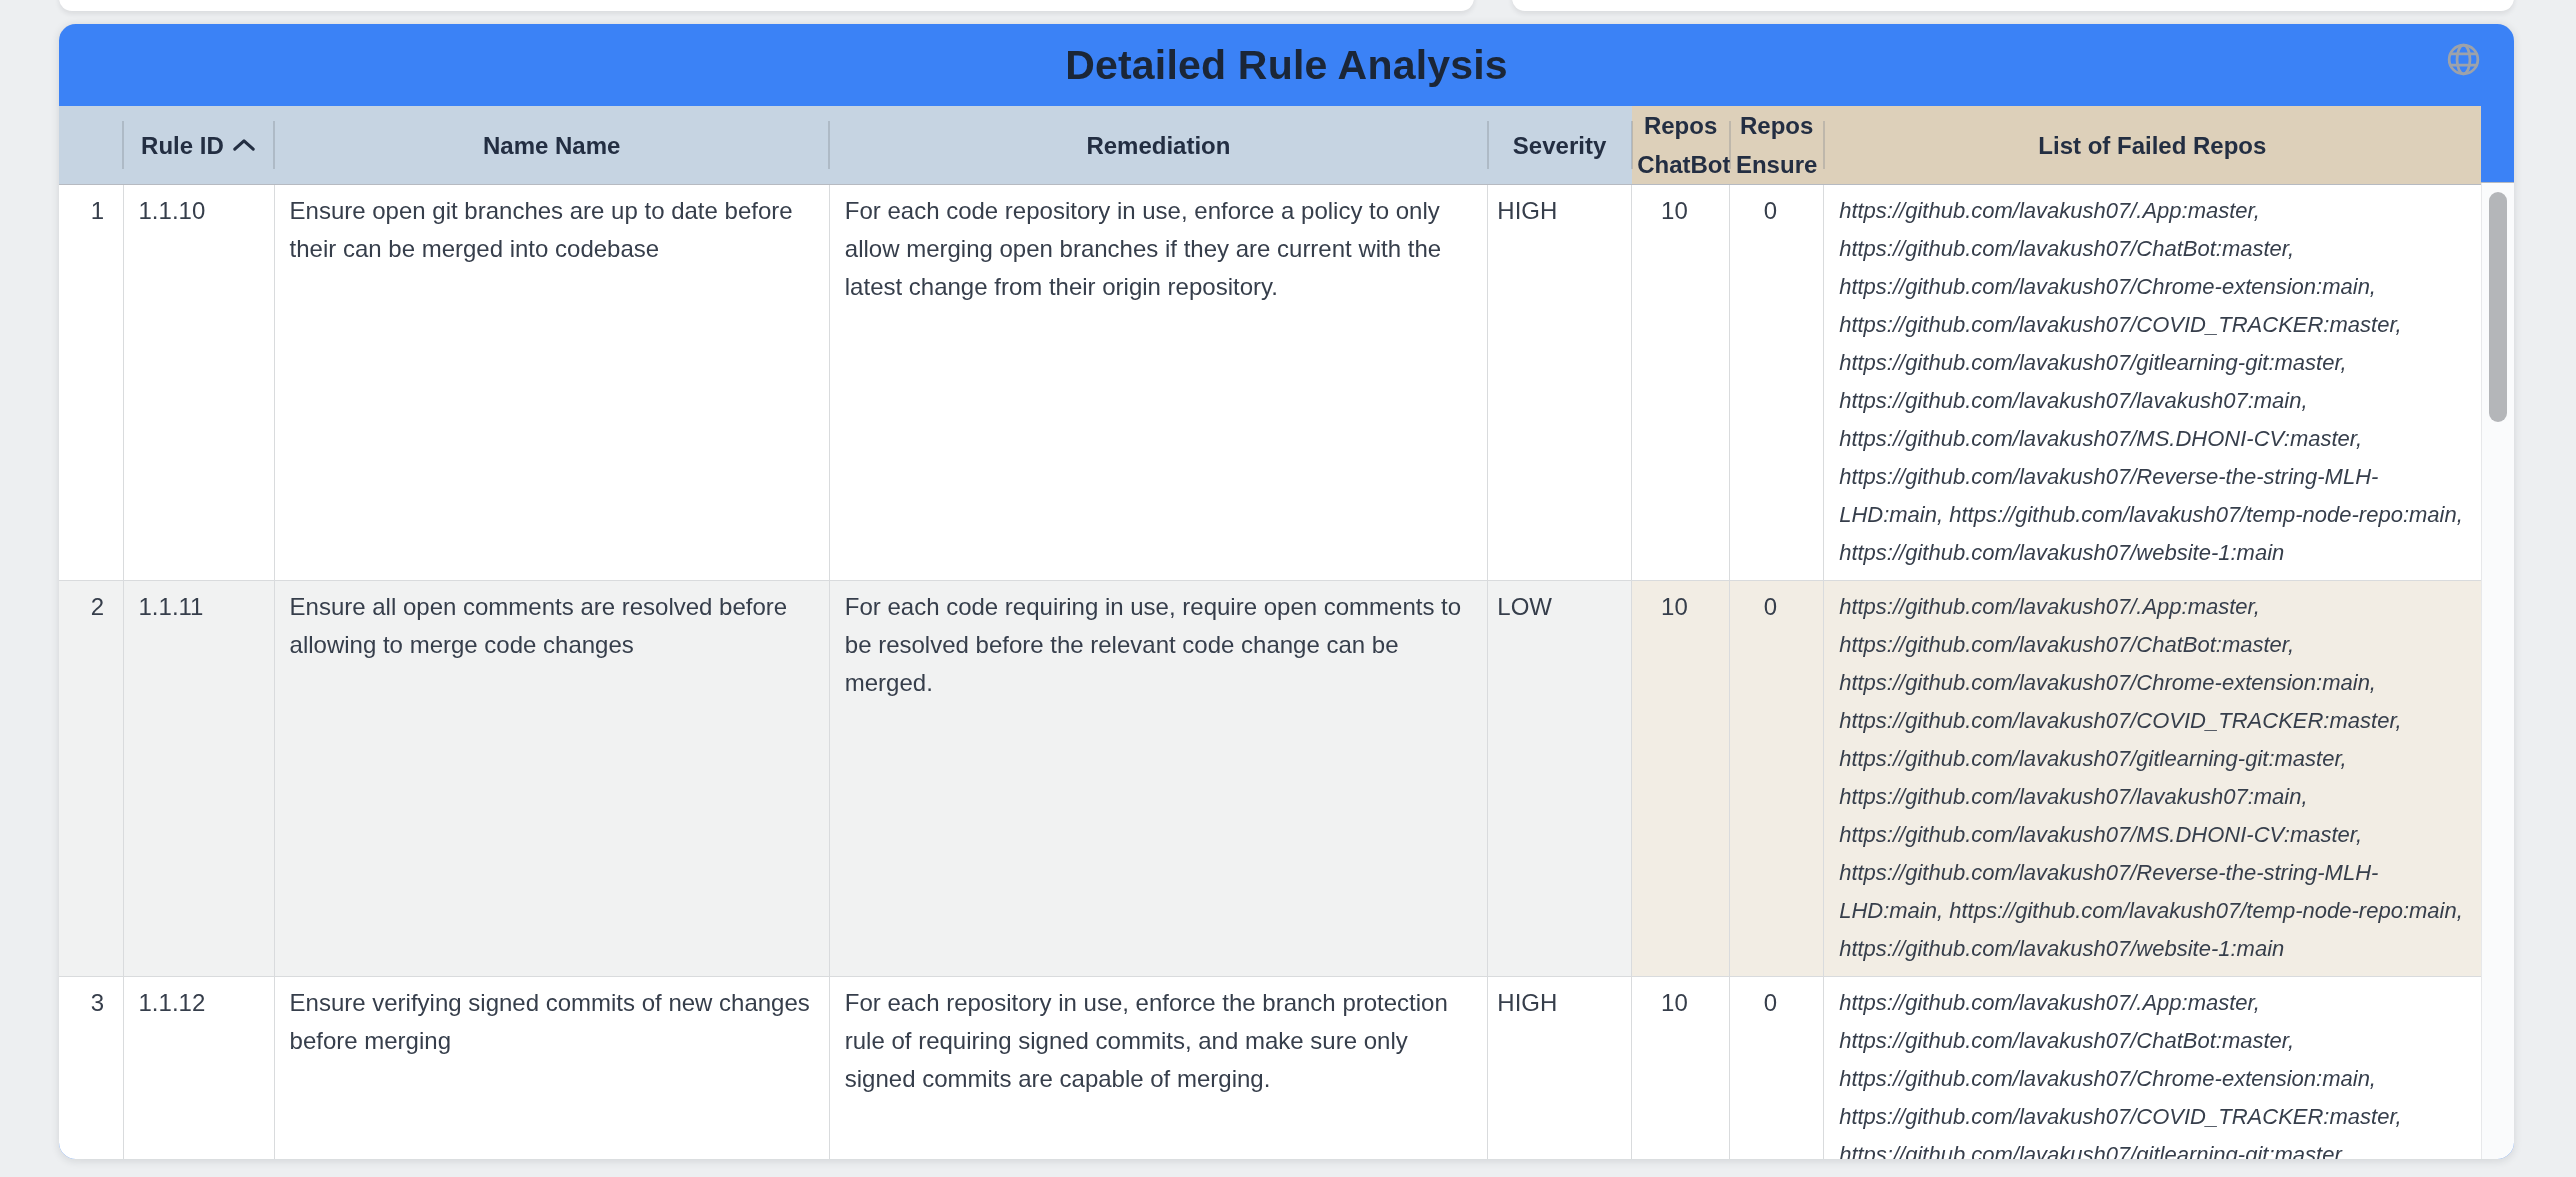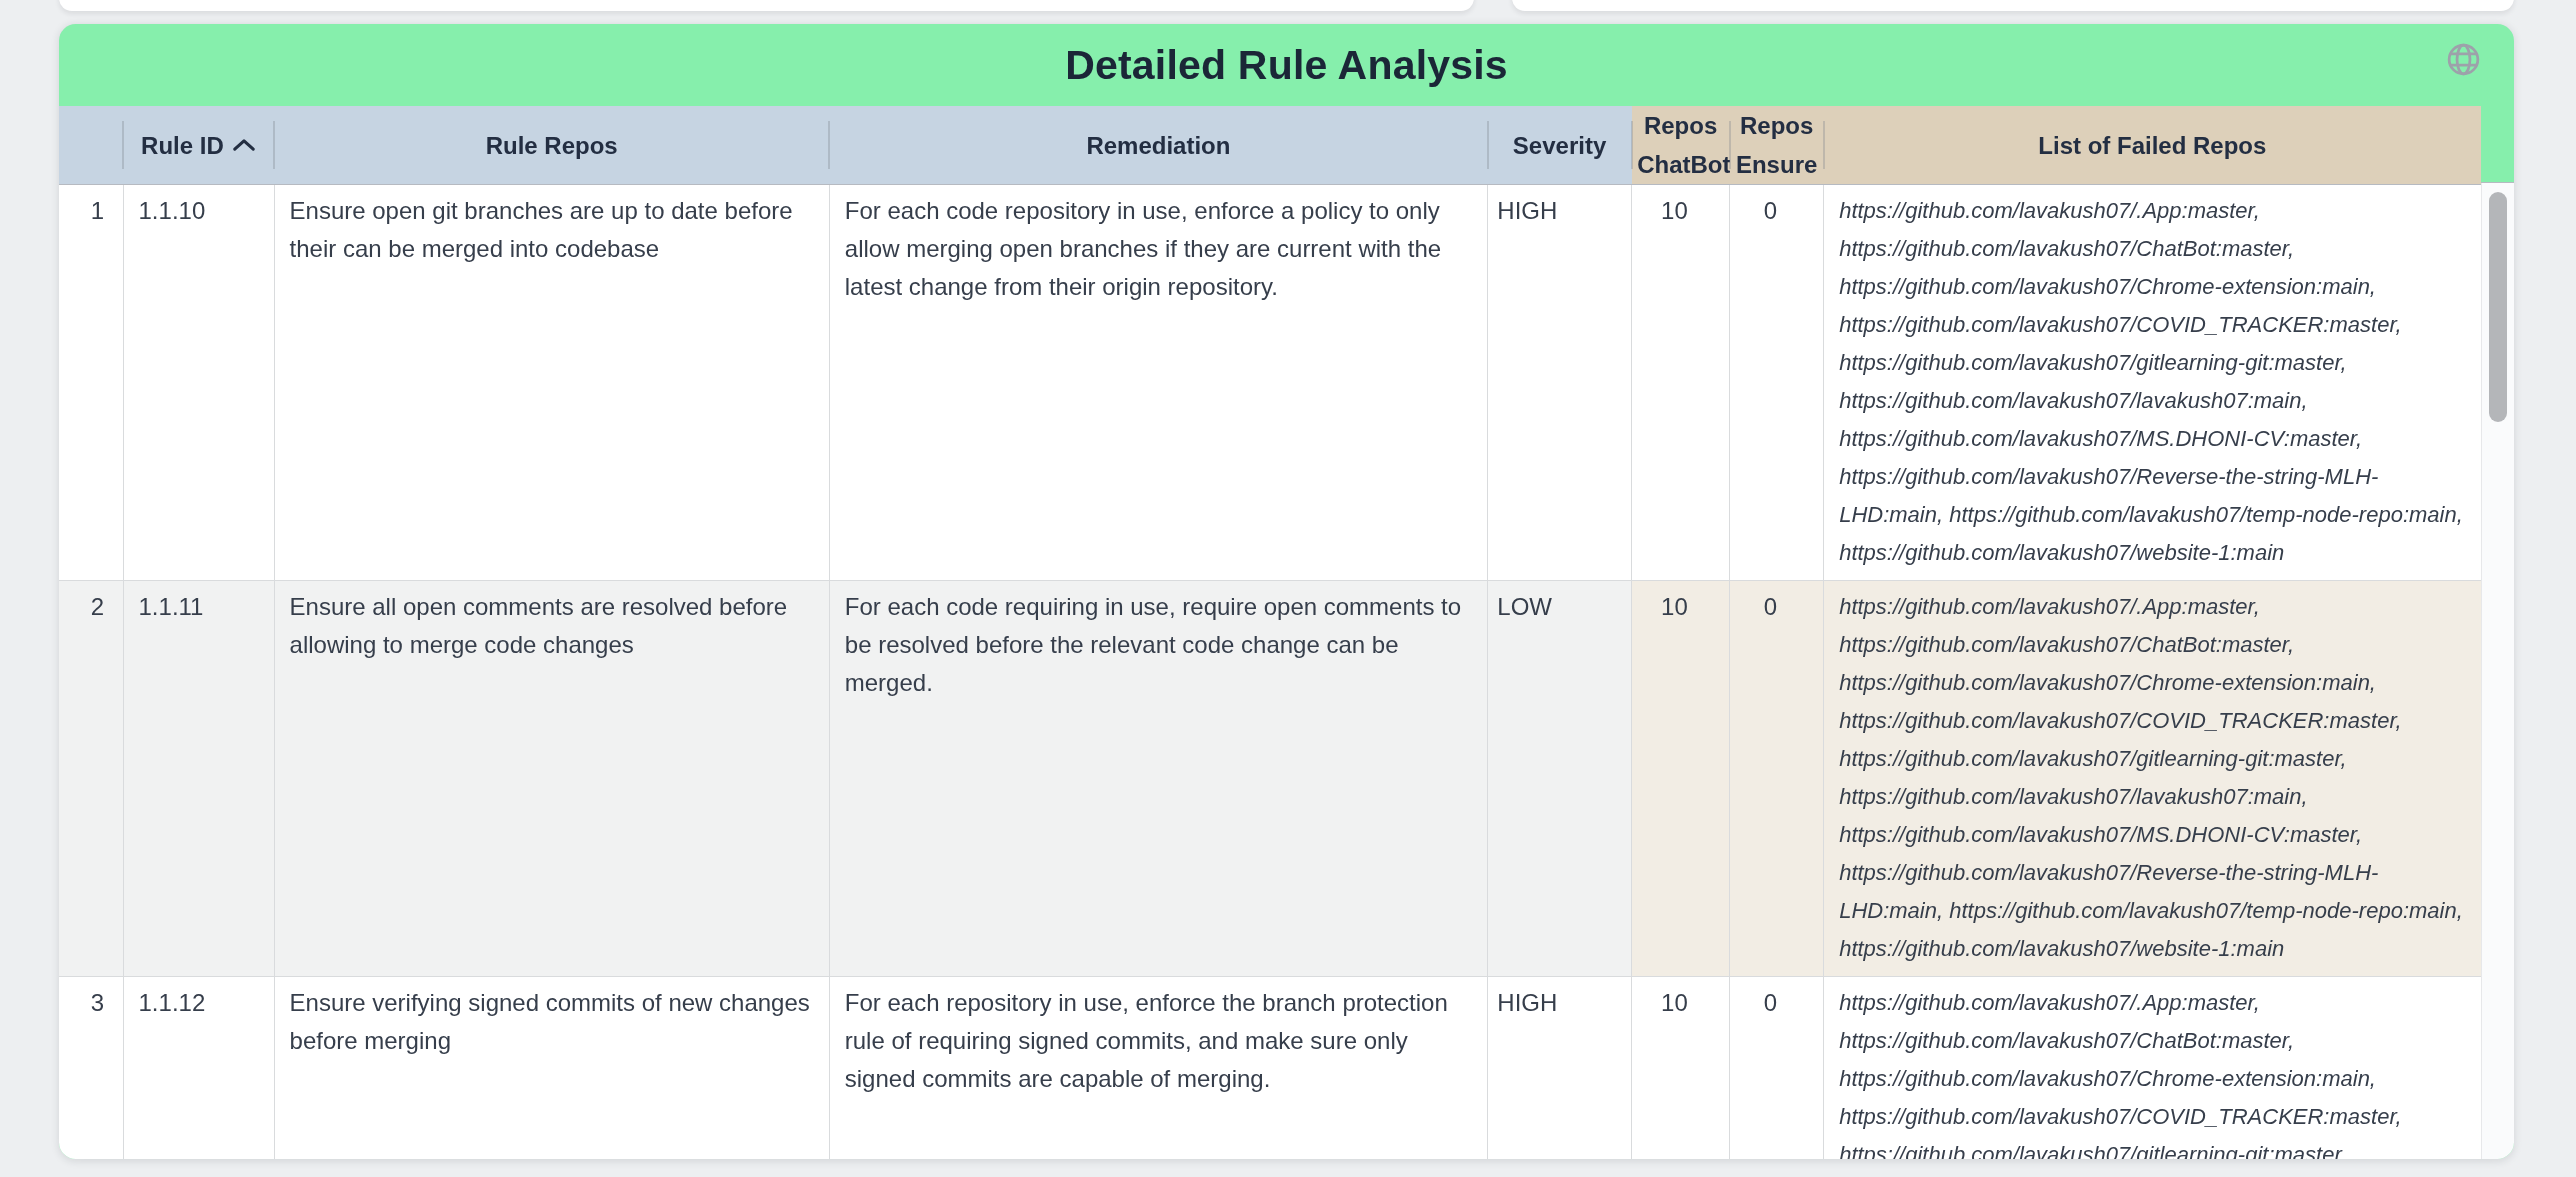--- a/index.html
+++ b/index.html
@@ -18,21 +18,21 @@
     background:#ffffff; border-radius:13px;
     box-shadow:0 2.8px 5.6px rgba(30,35,45,.09);
   }
   .top-card.left  { left:59px;  width:1415px; }
   .top-card.right { left:1512px; width:1002px; }
 
   
   .card {
     position:absolute; left:59px; top:24px;
     width:2455px; height:1135px;
-    background:#86efac; border-radius:16.7px;
+    background:#3b82f6; border-radius:16.7px;
     box-shadow:0 1.9px 8.3px rgba(30,35,45,.13);
     overflow:hidden;
   }
 
   .card-header {
     position:relative; height:82px;
     display:flex; align-items:center; justify-content:center;
   }
   .title {
     margin:0; font-size:41px; font-weight:700;
@@ -129,21 +129,21 @@
         <col style="width:657px">
     </colgroup>
     <thead>
       <tr>
         <th><span></span></th>
         <th>
           <span>Rule ID</span><svg class="sort-caret" width="24" height="14" viewBox="0 0 26 15">
               <path d="M3 12 L13 3 L23 12" fill="none" stroke="#232e42" stroke-width="3.4" stroke-linecap="round" stroke-linejoin="round"></path>
             </svg>
         </th>
-        <th><span>Rule Repos</span></th>
+        <th><span>Name Name</span></th>
         <th><span>Remediation</span></th>
         <th><span>Severity</span></th>
         <th class="tan"><span>Repos ChatBot</span></th>
         <th class="tan"><span>Repos Ensure</span></th>
         <th class="tan"><span>List of Failed Repos</span></th>
       </tr>
     </thead>
     <tbody>
       <tr class="r1">
         <td class="num">1</td>

